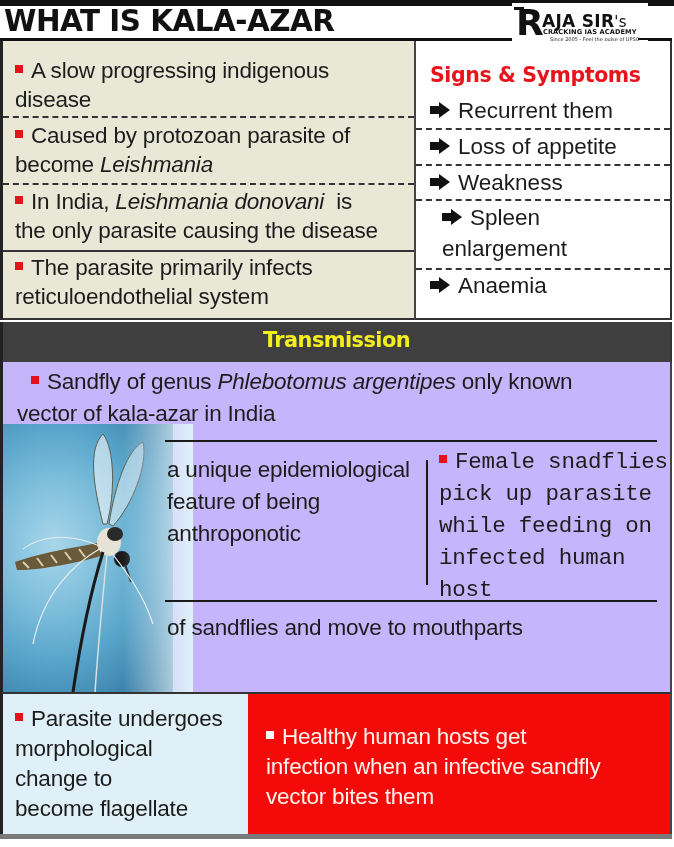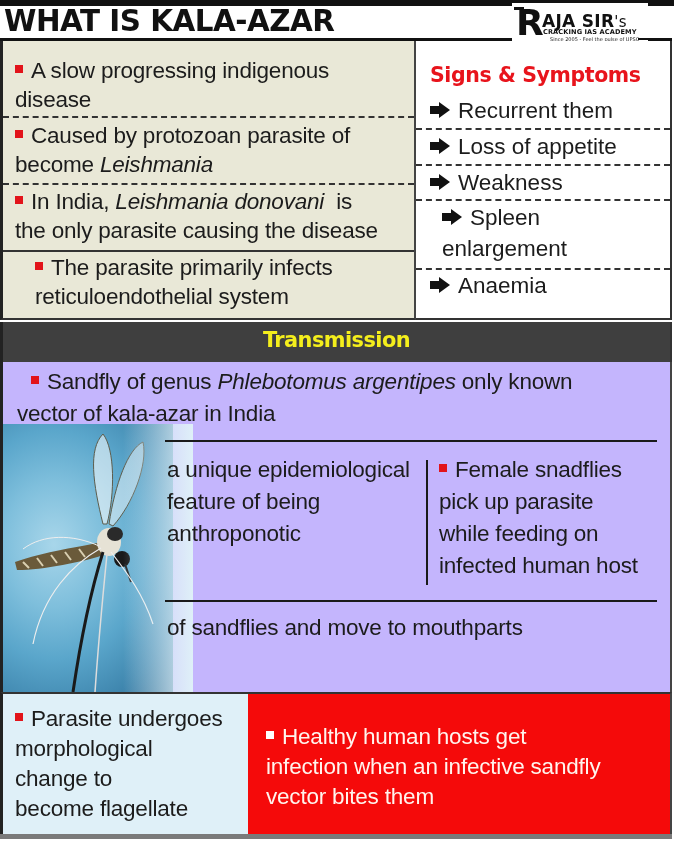--- a/index.html
+++ b/index.html
@@ -82,21 +82,21 @@
     <div><span>become </span><i>Leishmania</i></div>
   </div>
   <div class="sep-dash" style="top:142px; width:411px;"></div>
 
   <div class="what-item" style="top:146px;">
     <div><span class="bullet"></span><span>In India, </span><i>Leishmania donovani</i><span style="white-space:pre">  is</span></div>
     <div>the only parasite causing the disease</div>
   </div>
   <div class="sep-dash" style="top:209px; width:411px; border-top-style:solid;"></div>
 
-  <div class="what-item" style="top:212px;margin-left:20px;">
+  <div class="what-item" style="top:212px;">
     <div><span class="bullet"></span><span>The parasite primarily infects</span></div>
     <div>reticuloendothelial system</div>
   </div>
 </div>
 
 <div class="sym-col">
   <div class="sym-head">Signs &amp; Symptoms</div>
 
   <div class="sym-item" style="top:54px;">
     <span class="arrow"></span><span>Recurrent them</span>
@@ -161,21 +161,21 @@
   <div class="rule" style="left:162px; top:78px; width:492px;"></div>
 
   <div class="t-text" style="left:164px; top:92px; width:255px;">
     <div>a unique epidemiological</div>
     <div>feature of being</div>
     <div>anthroponotic</div>
   </div>
 
   <div class="vrule" style="left:423px; top:98px; height:125px;"></div>
 
-  <div class="t-text" style="left:436px; top:92px; width:230px;">
+  <div class="t-text" style="left:436px; top:84px; width:230px;font-family:Liberation Mono, monospace;">
     <div><span class="bullet"></span><span>Female snadflies</span></div>
     <div>pick up parasite</div>
     <div>while feeding on</div>
     <div>infected human host</div>
   </div>
 
   <div class="rule" style="left:162px; top:238px; width:492px;"></div>
 
   <div class="t-text" style="left:164px; top:250px; width:490px;">
     <div>of sandflies and move to mouthparts</div>

